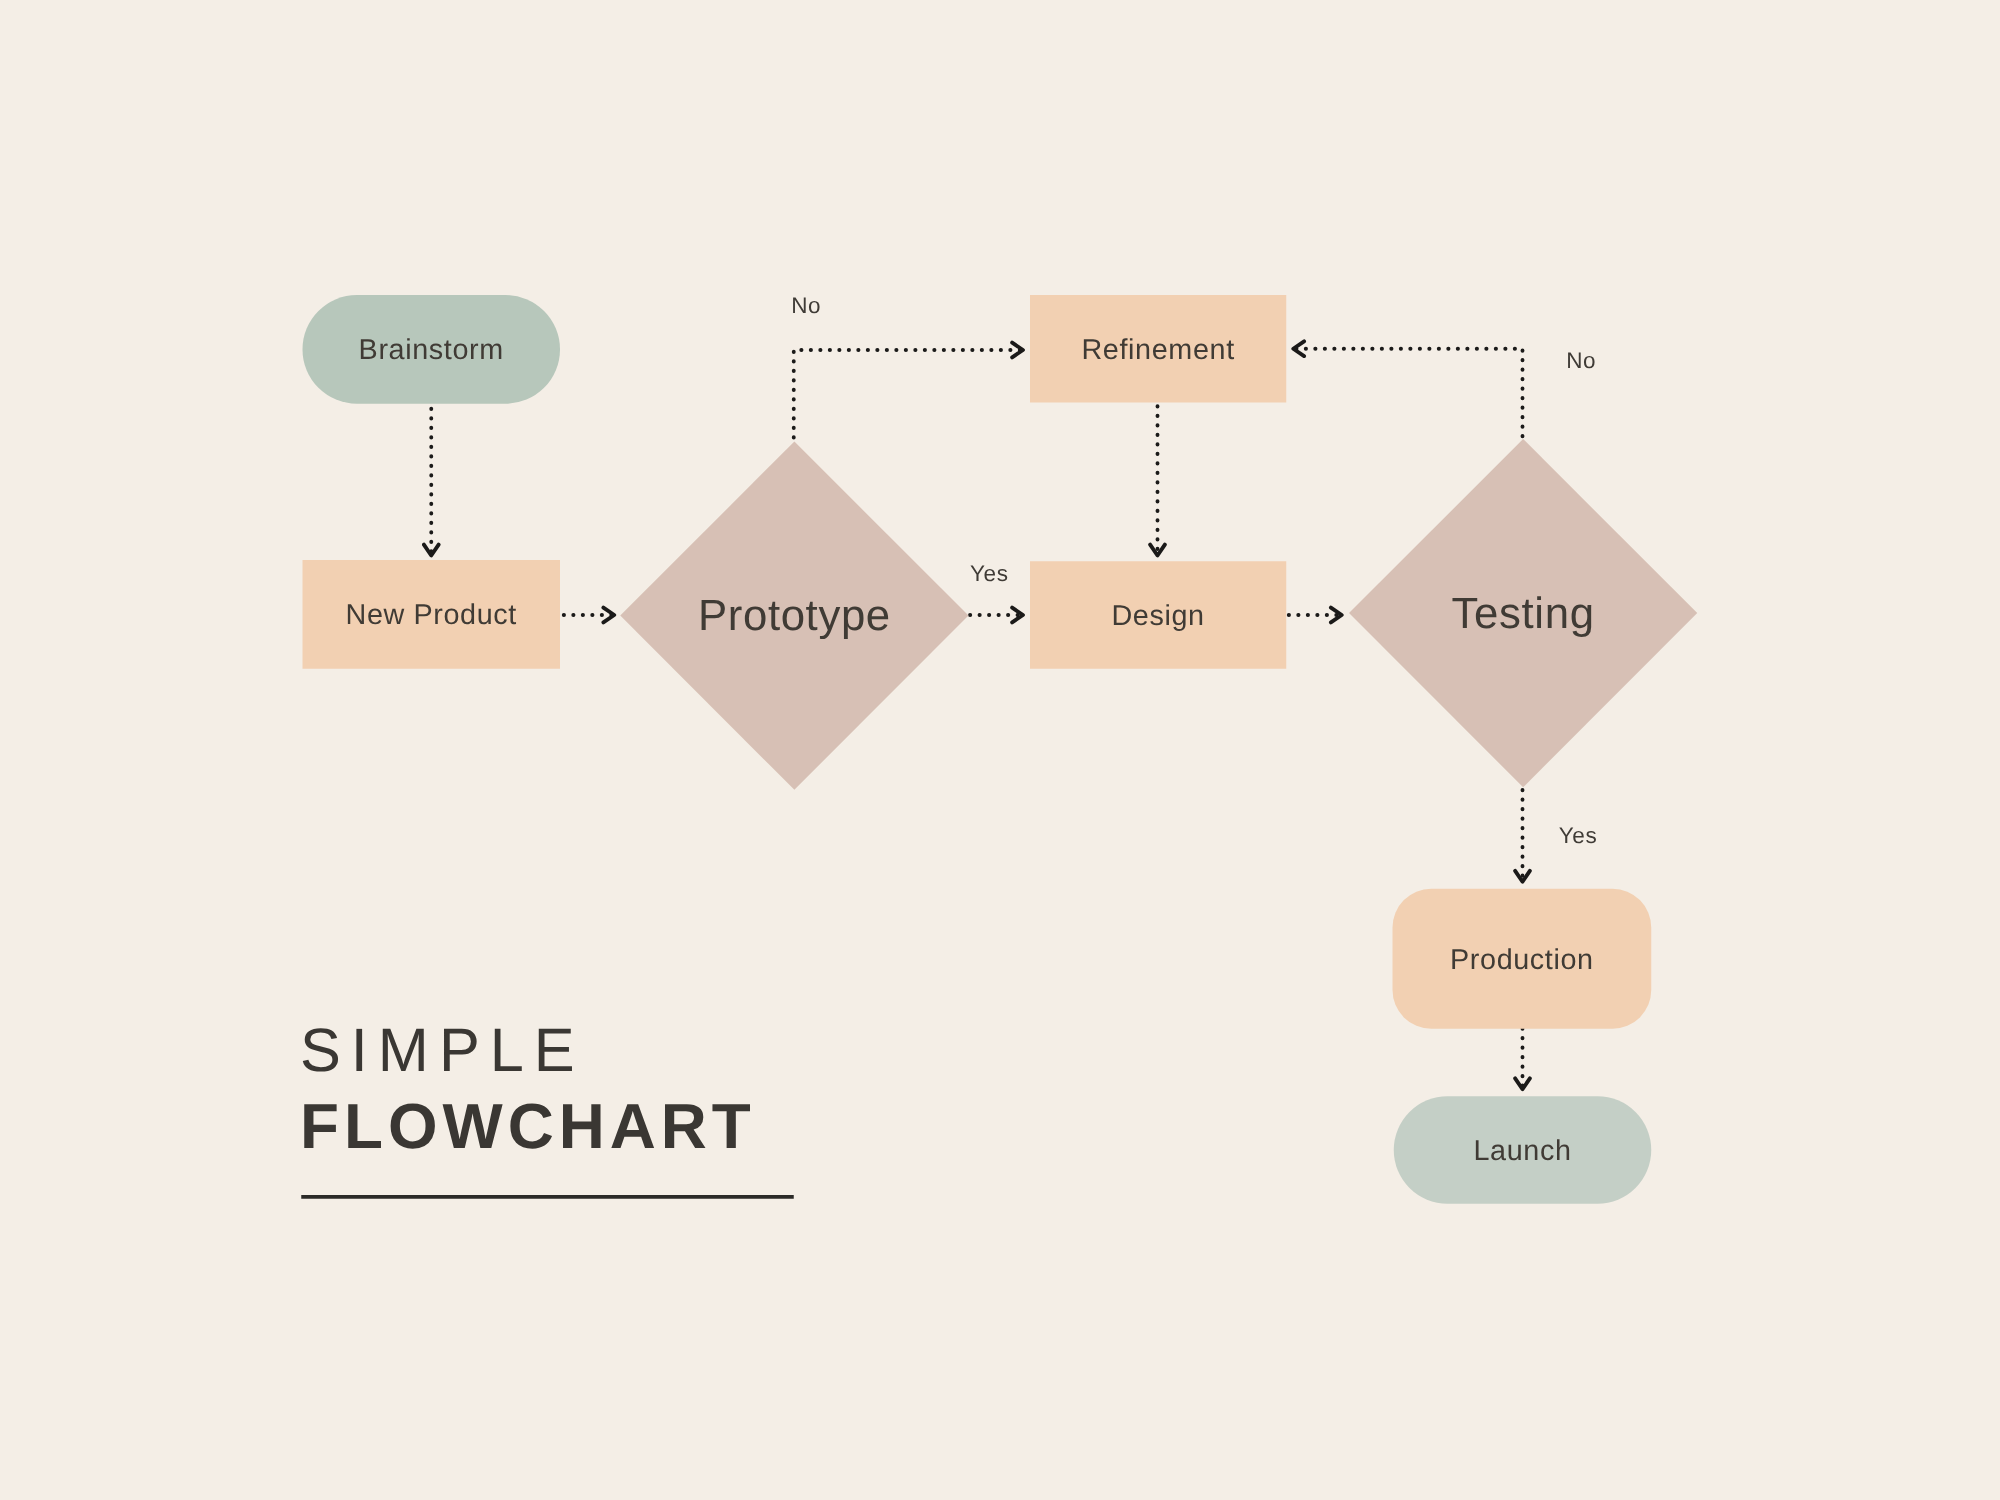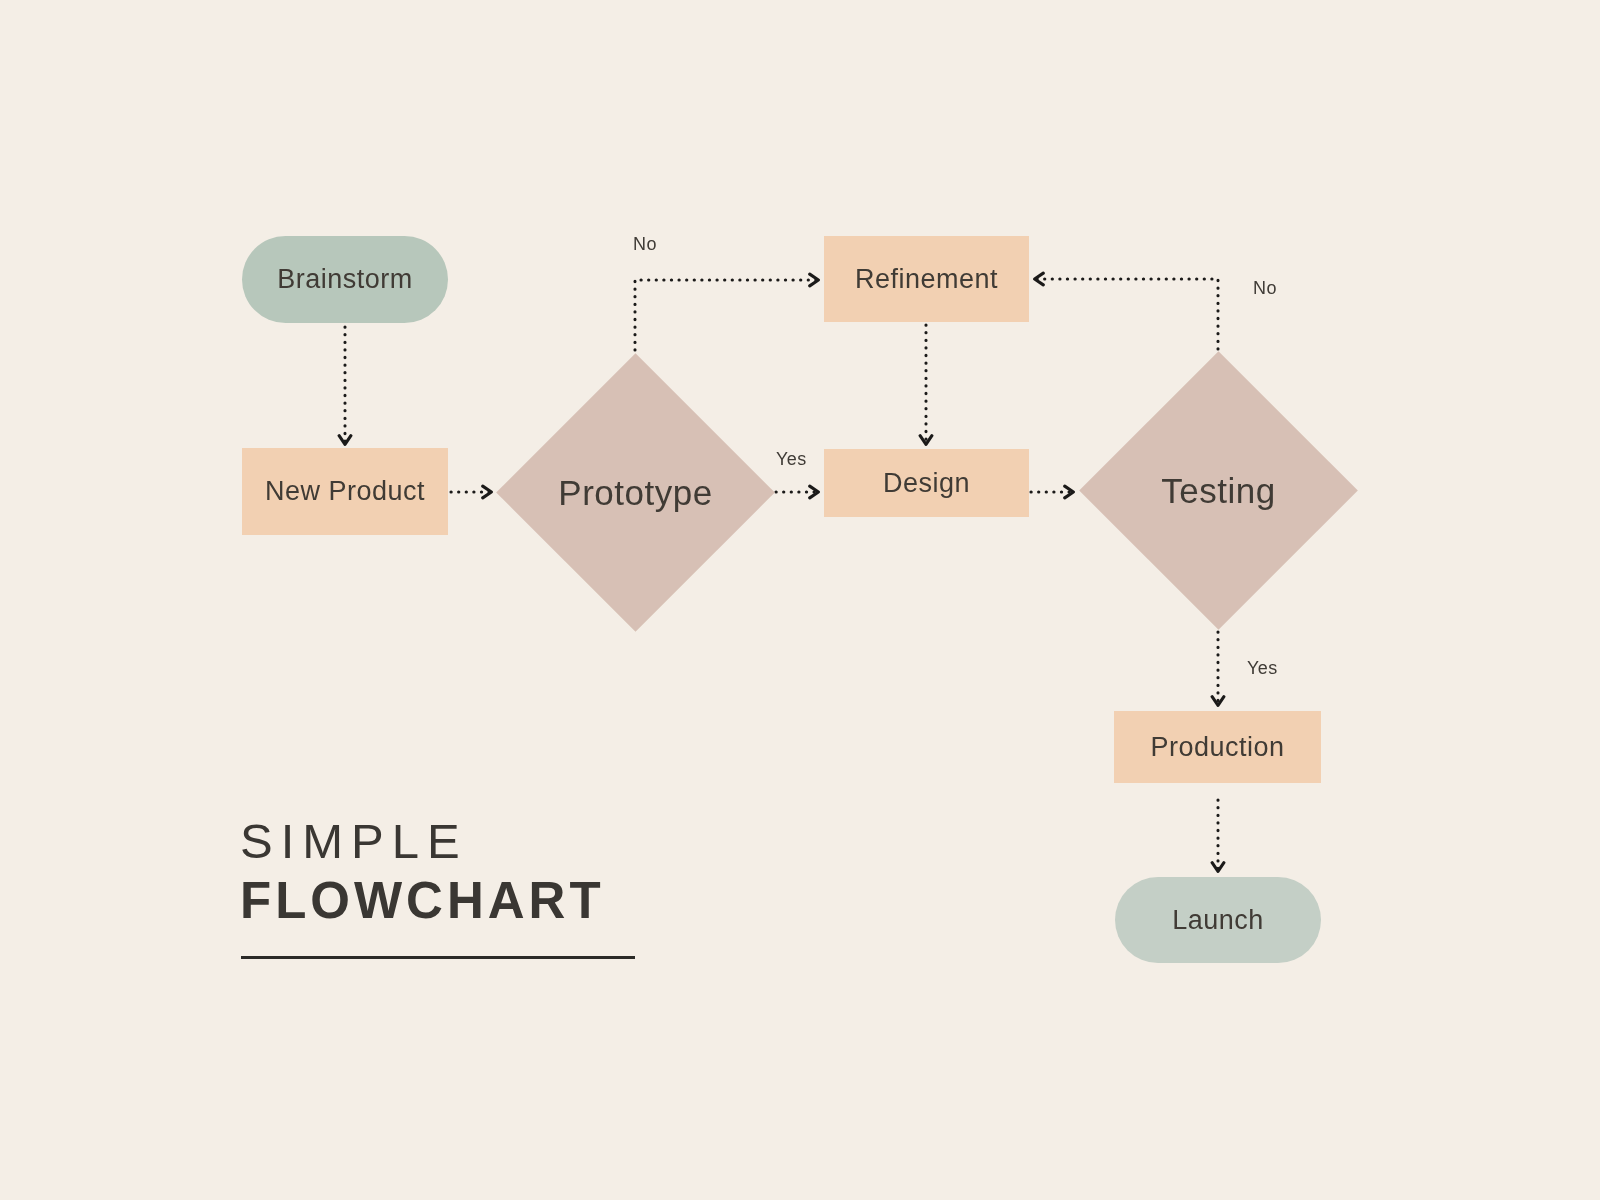--- a/index.html
+++ b/index.html
@@ -30,21 +30,21 @@
     left:0; top:0;
     width:1600px;
     height:1200px;
     pointer-events:none;
   }
   .node{
     position:absolute;
     display:flex;
     align-items:center;
     justify-content:center;
-    font-size:27px;
+    font-size:23px;
     letter-spacing:0.5px;
     color:var(--text);
     white-space:nowrap;
     text-align:center;
   }
   .pill{ border-radius:44px; }
   .fill-sage{ background:var(--sage); }
   .fill-sage-light{ background:var(--sage-light); }
   .fill-peach{ background:var(--peach); }
   .diamond{
@@ -131,28 +131,28 @@
 
   <div class="node fill-peach" style="left:242px; top:448px; width:206px; height:87px;">New Product</div>
 
   <div class="diamond" style="left:537px; top:394px; width:197px; height:197px;">
     <div class="diamond-shape"></div>
     <span class="diamond-label">Prototype</span>
   </div>
 
   <div class="node fill-peach" style="left:824px; top:236px; width:205px; height:86px;">Refinement</div>
 
-  <div class="node fill-peach" style="left:824px; top:449px; width:205px; height:68px;">Design</div>
+  <div class="node fill-peach" style="left:824px; top:449px; width:205px; height:86px;">Design</div>
 
   <div class="diamond" style="left:1120px; top:392px; width:197px; height:197px;">
     <div class="diamond-shape"></div>
     <span class="diamond-label">Testing</span>
   </div>
 
-  <div class="node fill-peach" style="left:1114px; top:711px; width:207px; height:72px;">Production</div>
+  <div class="node fill-peach" style="left:1114px; top:711px; width:207px; height:112px;border-radius:31px;">Production</div>
 
   <div class="node pill fill-sage-light" style="left:1115px; top:877px; width:206px; height:86px;">Launch</div>
 
   <span class="edge-label" style="left:633px; top:234px;">No</span>
 
   <span class="edge-label" style="left:776px; top:449px;">Yes</span>
 
   <span class="edge-label" style="left:1253px; top:278px;">No</span>
 
   <span class="edge-label" style="left:1247px; top:658px;">Yes</span>

